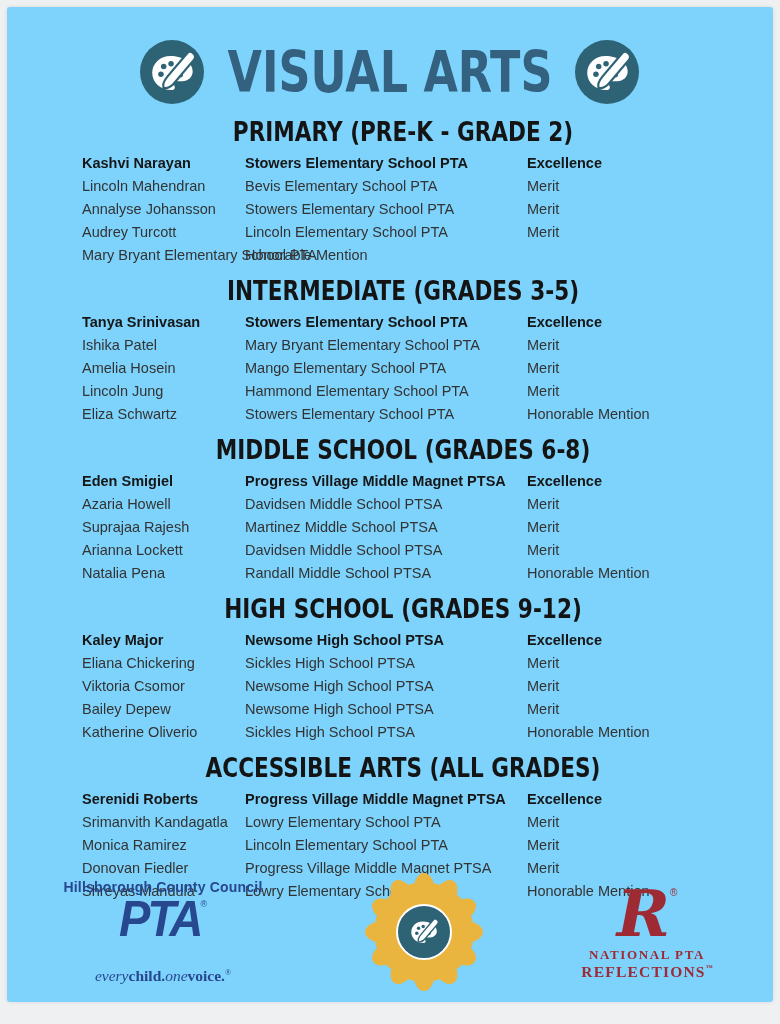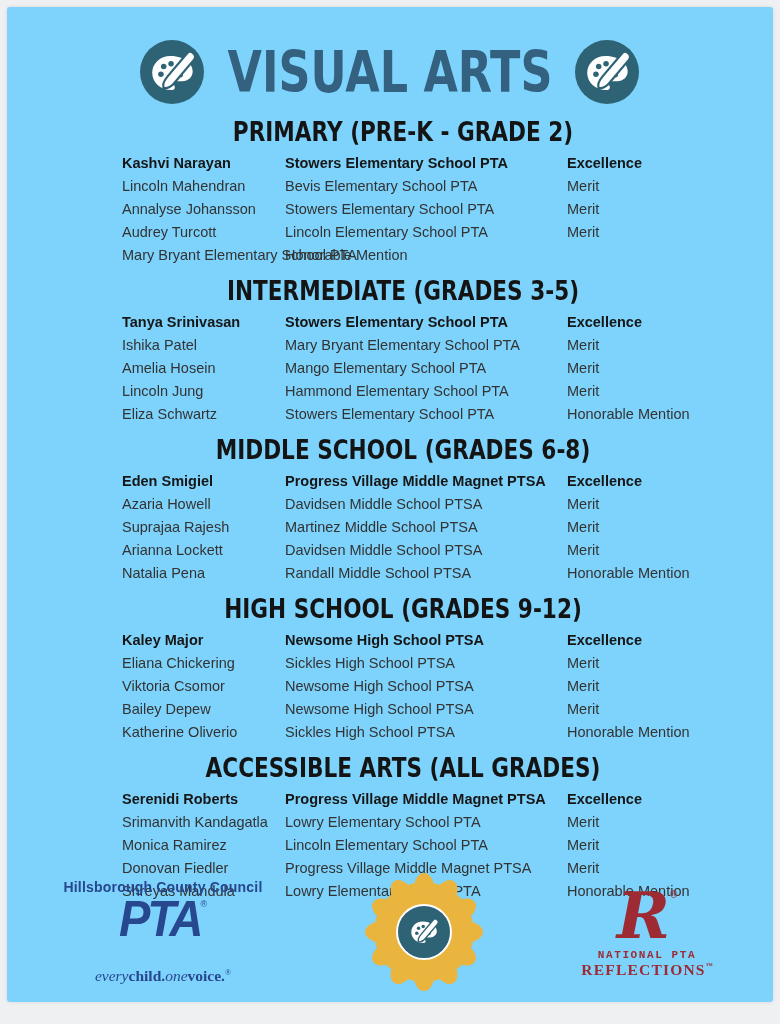--- a/index.html
+++ b/index.html
@@ -73,21 +73,21 @@
     font-size: 27px;
     line-height: 30px;
     color: var(--heading);
     text-align: center;
     white-space: nowrap;
     transform: scaleX(0.8);
     margin: 9px 0 5px 0;
   }
   .award-section:first-child .section-heading { margin-top: 0; }
   .rows {
-    margin-left: 89px;
+    margin-left: 49px;
     display: grid;
     grid-template-columns: 163px 282px 1fr;
     font-size: 14.5px;
     line-height: 23px;
     color: var(--body_text);
   }
   .cell { white-space: nowrap; }
   .cell.em { font-weight: 700; color: #161616; }
 
   
@@ -116,21 +116,21 @@
 
   .sunflower { width: 120px; height: 122px; margin-left: 18px; }
 
   .reflections-logo { width: 160px; text-align: center; color: var(--reflections_maroon); }
   .refl-monogram {
     font-family: "DejaVu Serif", serif;
     font-style: italic; font-weight: 700;
     font-size: 64px; line-height: 62px;
   }
   .refl-reg { font-size: 10px; vertical-align: 40px; }
-  .refl-org { font-family: Liberation Mono, monospace; font-size: 11px; font-weight: 700; letter-spacing: 1.6px; margin-top: 2px; white-space: nowrap; }
+  .refl-org { font-family: Liberation Serif, serif; font-size: 13px; font-weight: 700; letter-spacing: 1.6px; margin-top: 2px; white-space: nowrap; }
   .refl-program { font-family: "Liberation Serif", serif; font-size: 15.5px; font-weight: 700; letter-spacing: 1.2px; white-space: nowrap; }
   .refl-tm { font-size: 7px; vertical-align: 7px; letter-spacing: 0; }
 </style>
 </head>
 <body>
 
 <svg width="0" height="0" style="position:absolute" aria-hidden="true">
   <defs>
     <g id="palette-art">
       <path d="M30 13 C18.5 13 10 21 10 31.5 c0 10.5 9.5 18.5 21 18.5 c3.2 0 4.3-2.2 3.2-4.4 c-1.2-2.6 0.2-5.2 3.2-5.2 h5.2 c6.4 0 11.4-4.8 11.4-10.6 C54 20.3 43 13 30 13 z" fill="#ffffff"></path>

